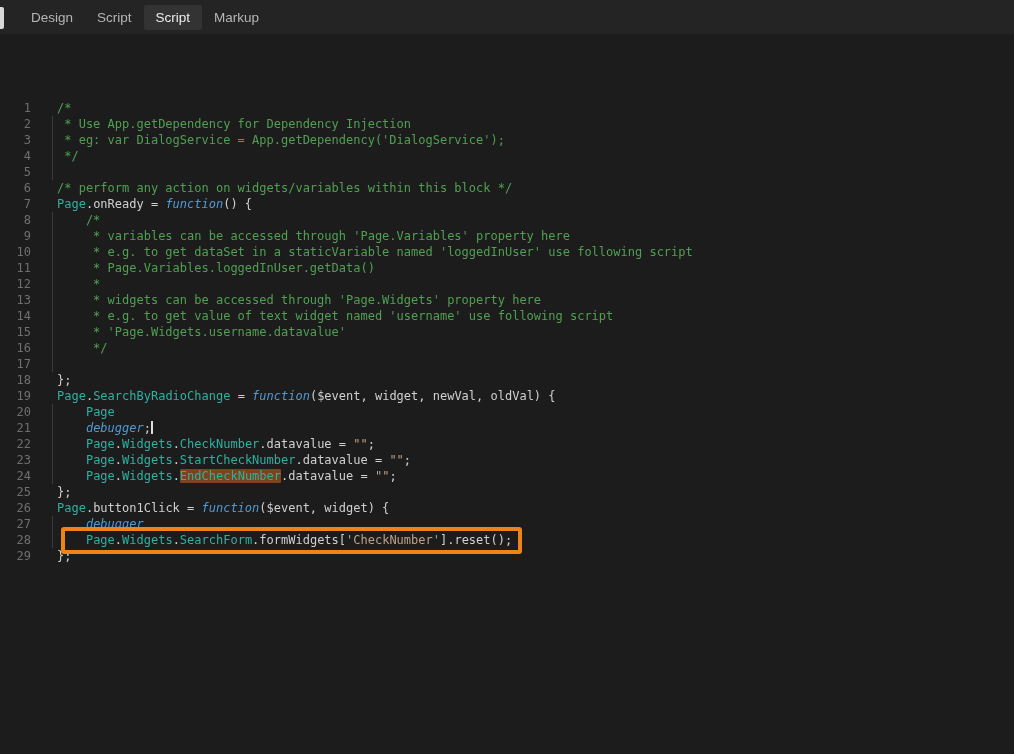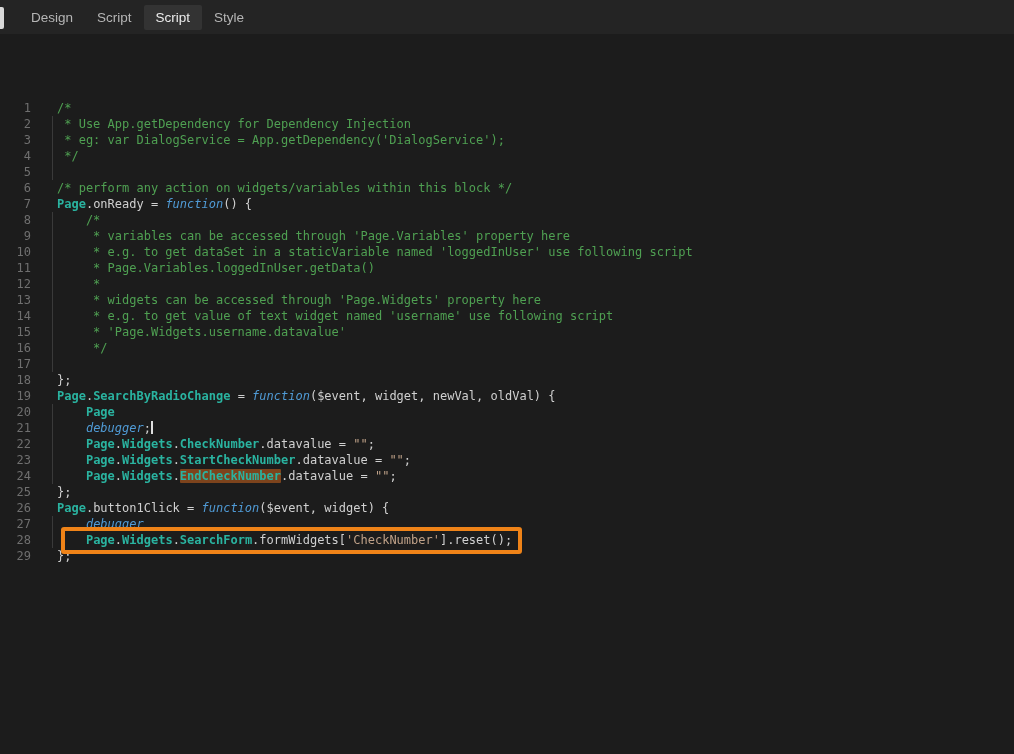--- a/index.html
+++ b/index.html
@@ -70,21 +70,21 @@
     flex: 0 0 31px;
     text-align: right;
     color: var(--gutter-text, #6f6f6f);
     user-select: none;
   }
   .code {
     padding-left: 26px;
   }
   .tok.plain   { color: var(--tok-plain, #d0d0d0); }
   .tok.comment { color: var(--tok-comment, #4fa052); }
-  .tok.type    { color: var(--tok-type, #2ab3a0); font-weight: bold; }
+  .tok.type    { color: var(--tok-type, #2ab3a0); }
   .tok.kw      { color: var(--tok-kw, #509bd6); font-style: italic; }
   .tok.str     { color: var(--tok-str, #bfa188); }
   .tok.sel     { background: var(--sel-bg, #7d431c); border-radius: 1px; margin-top: 6px; }
 
   .cursor {
     display: inline-block;
     width: 2px; height: 13px;
     background: var(--cursor, #dedede);
     vertical-align: -2px;
     margin-left: 0px;
@@ -101,20 +101,20 @@
   }
 </style>
 </head>
 <body style="--tabbar-bg: #242424; --tab-text: #b5b5b5; --tab-active-bg: #333333; --tab-active-text: #ececec; --editor-bg: #1c1c1c; --gutter-text: #6f6f6f; --guide: #3a3a3a; --tok-plain: #d0d0d0; --tok-comment: #4fa052; --tok-type: #2ab3a0; --tok-kw: #509bd6; --tok-str: #bfa188; --sel-bg: #7d431c; --cursor: #dedede; --annot: #ef8318;">
 
 <div class="tabbar">
   <div class="sliver"></div>
   <div class="tab">Design</div>
   <div class="tab">Script</div>
   <div class="tab active">Script</div>
-  <div class="tab">Style</div>
+  <div class="tab">Markup</div>
 </div>
 
 <div class="editor">
   <div class="code-lines"><div class="line"><span class="gutter">1</span><span class="code"><span class="tok comment">/*</span></span></div><div class="line guide"><span class="gutter">2</span><span class="code"><span class="tok comment"> * Use App.getDependency for Dependency Injection</span></span></div><div class="line guide"><span class="gutter">3</span><span class="code"><span class="tok comment"> * eg: var DialogService = App.getDependency('DialogService');</span></span></div><div class="line guide"><span class="gutter">4</span><span class="code"><span class="tok comment"> */</span></span></div><div class="line guide"><span class="gutter">5</span><span class="code"></span></div><div class="line"><span class="gutter">6</span><span class="code"><span class="tok comment">/* perform any action on widgets/variables within this block */</span></span></div><div class="line"><span class="gutter">7</span><span class="code"><span class="tok type">Page</span><span class="tok plain">.onReady = </span><span class="tok kw">function</span><span class="tok plain">() {</span></span></div><div class="line guide"><span class="gutter">8</span><span class="code"><span class="tok comment">    /*</span></span></div><div class="line guide"><span class="gutter">9</span><span class="code"><span class="tok comment">     * variables can be accessed through 'Page.Variables' property here</span></span></div><div class="line guide"><span class="gutter">10</span><span class="code"><span class="tok comment">     * e.g. to get dataSet in a staticVariable named 'loggedInUser' use following script</span></span></div><div class="line guide"><span class="gutter">11</span><span class="code"><span class="tok comment">     * Page.Variables.loggedInUser.getData()</span></span></div><div class="line guide"><span class="gutter">12</span><span class="code"><span class="tok comment">     *</span></span></div><div class="line guide"><span class="gutter">13</span><span class="code"><span class="tok comment">     * widgets can be accessed through 'Page.Widgets' property here</span></span></div><div class="line guide"><span class="gutter">14</span><span class="code"><span class="tok comment">     * e.g. to get value of text widget named 'username' use following script</span></span></div><div class="line guide"><span class="gutter">15</span><span class="code"><span class="tok comment">     * 'Page.Widgets.username.datavalue'</span></span></div><div class="line guide"><span class="gutter">16</span><span class="code"><span class="tok comment">     */</span></span></div><div class="line guide"><span class="gutter">17</span><span class="code"></span></div><div class="line"><span class="gutter">18</span><span class="code"><span class="tok plain">};</span></span></div><div class="line"><span class="gutter">19</span><span class="code"><span class="tok type">Page</span><span class="tok plain">.</span><span class="tok type">SearchByRadioChange</span><span class="tok plain"> = </span><span class="tok kw">function</span><span class="tok plain">($event, widget, newVal, oldVal) {</span></span></div><div class="line guide"><span class="gutter">20</span><span class="code"><span class="tok plain">    </span><span class="tok type">Page</span></span></div><div class="line guide"><span class="gutter">21</span><span class="code"><span class="tok plain">    </span><span class="tok kw">debugger</span><span class="tok plain">;</span><span class="cursor"></span></span></div><div class="line guide"><span class="gutter">22</span><span class="code"><span class="tok plain">    </span><span class="tok type">Page</span><span class="tok plain">.</span><span class="tok type">Widgets</span><span class="tok plain">.</span><span class="tok type">CheckNumber</span><span class="tok plain">.datavalue = </span><span class="tok str">""</span><span class="tok plain">;</span></span></div><div class="line guide"><span class="gutter">23</span><span class="code"><span class="tok plain">    </span><span class="tok type">Page</span><span class="tok plain">.</span><span class="tok type">Widgets</span><span class="tok plain">.</span><span class="tok type">StartCheckNumber</span><span class="tok plain">.datavalue = </span><span class="tok str">""</span><span class="tok plain">;</span></span></div><div class="line guide"><span class="gutter">24</span><span class="code"><span class="tok plain">    </span><span class="tok type">Page</span><span class="tok plain">.</span><span class="tok type">Widgets</span><span class="tok plain">.</span><span class="tok type sel">EndCheckNumber</span><span class="tok plain">.datavalue = </span><span class="tok str">""</span><span class="tok plain">;</span></span></div><div class="line"><span class="gutter">25</span><span class="code"><span class="tok plain">};</span></span></div><div class="line"><span class="gutter">26</span><span class="code"><span class="tok type">Page</span><span class="tok plain">.button1Click = </span><span class="tok kw">function</span><span class="tok plain">($event, widget) {</span></span></div><div class="line guide"><span class="gutter">27</span><span class="code"><span class="tok plain">    </span><span class="tok kw">debugger</span></span></div><div class="line guide"><span class="gutter">28</span><span class="code"><span class="tok plain">    </span><span class="tok type">Page</span><span class="tok plain">.</span><span class="tok type">Widgets</span><span class="tok plain">.</span><span class="tok type">SearchForm</span><span class="tok plain">.formWidgets[</span><span class="tok str">'CheckNumber'</span><span class="tok plain">].reset();</span></span></div><div class="line"><span class="gutter">29</span><span class="code"><span class="tok plain">};</span></span></div></div>
 </div>
 
 <div class="annot"></div>
 
 </body></html>

